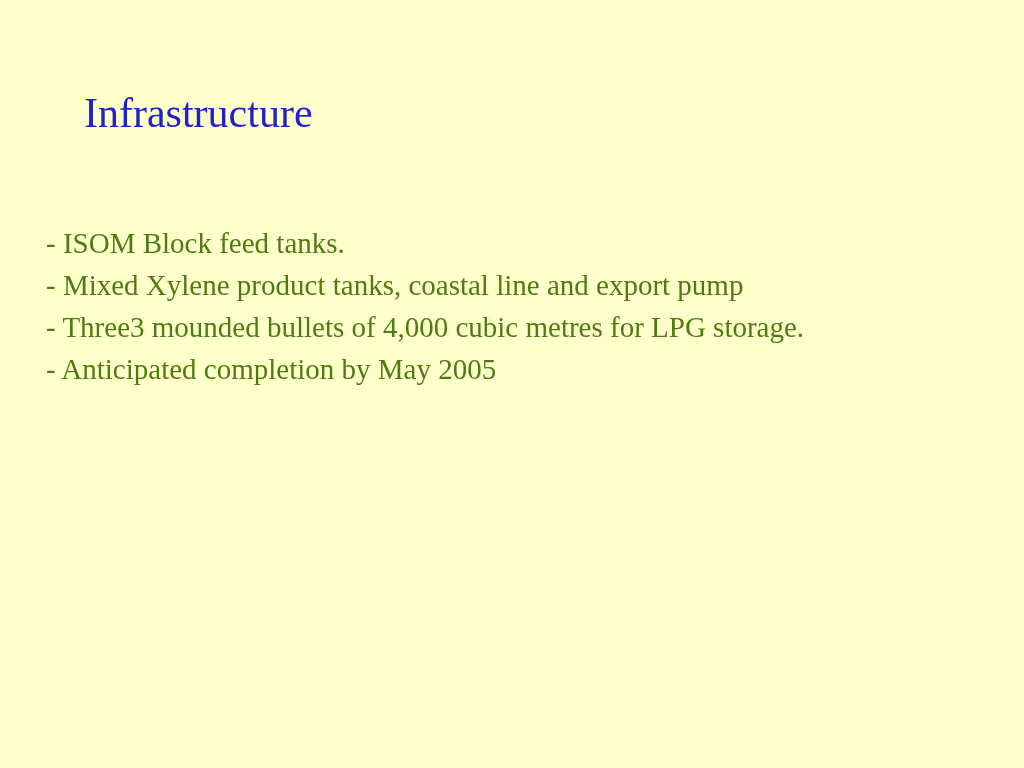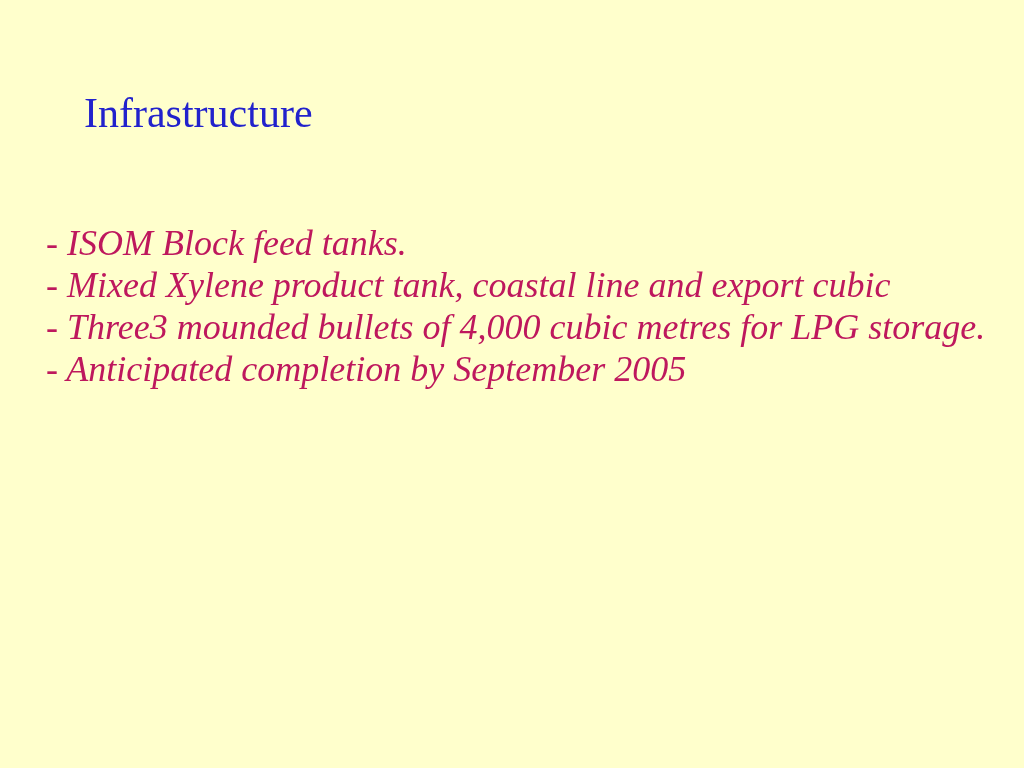--- a/index.html
+++ b/index.html
@@ -69,41 +69,40 @@
     height: 42px;
     font-size: 28px;
     line-height: 42px;
   }
 
   .dash-list {
     display: block;
   }
   .dash-line {
     display: block;
-    font-size: 36px;
+    font-size: 29px;
     line-height: 42px;
-    color: #be185d;
+    color: #4d7c0f;
     white-space: nowrap;
-    font-style: italic;
   }
 </style>
 </head>
 <body>
 
 <div class="slide">
 
   <div class="slide-title">Infrastructure</div>
 
   <div class="body-block">
 
 
     <div class="spacer-line">&nbsp;</div>
 
     <div class="dash-list">
       <div class="dash-line">- ISOM Block feed tanks.</div>
-      <div class="dash-line">- Mixed Xylene product tank, coastal line and export cubic</div>
+      <div class="dash-line">- Mixed Xylene product tanks, coastal line and export pump</div>
       <div class="dash-line">- Three3 mounded bullets of 4,000 cubic metres for LPG storage.</div>
-      <div class="dash-line">- Anticipated completion by September 2005</div>
+      <div class="dash-line">- Anticipated completion by May 2005</div>
     </div>
 
   </div>
 
 </div>
 
 </body></html>

